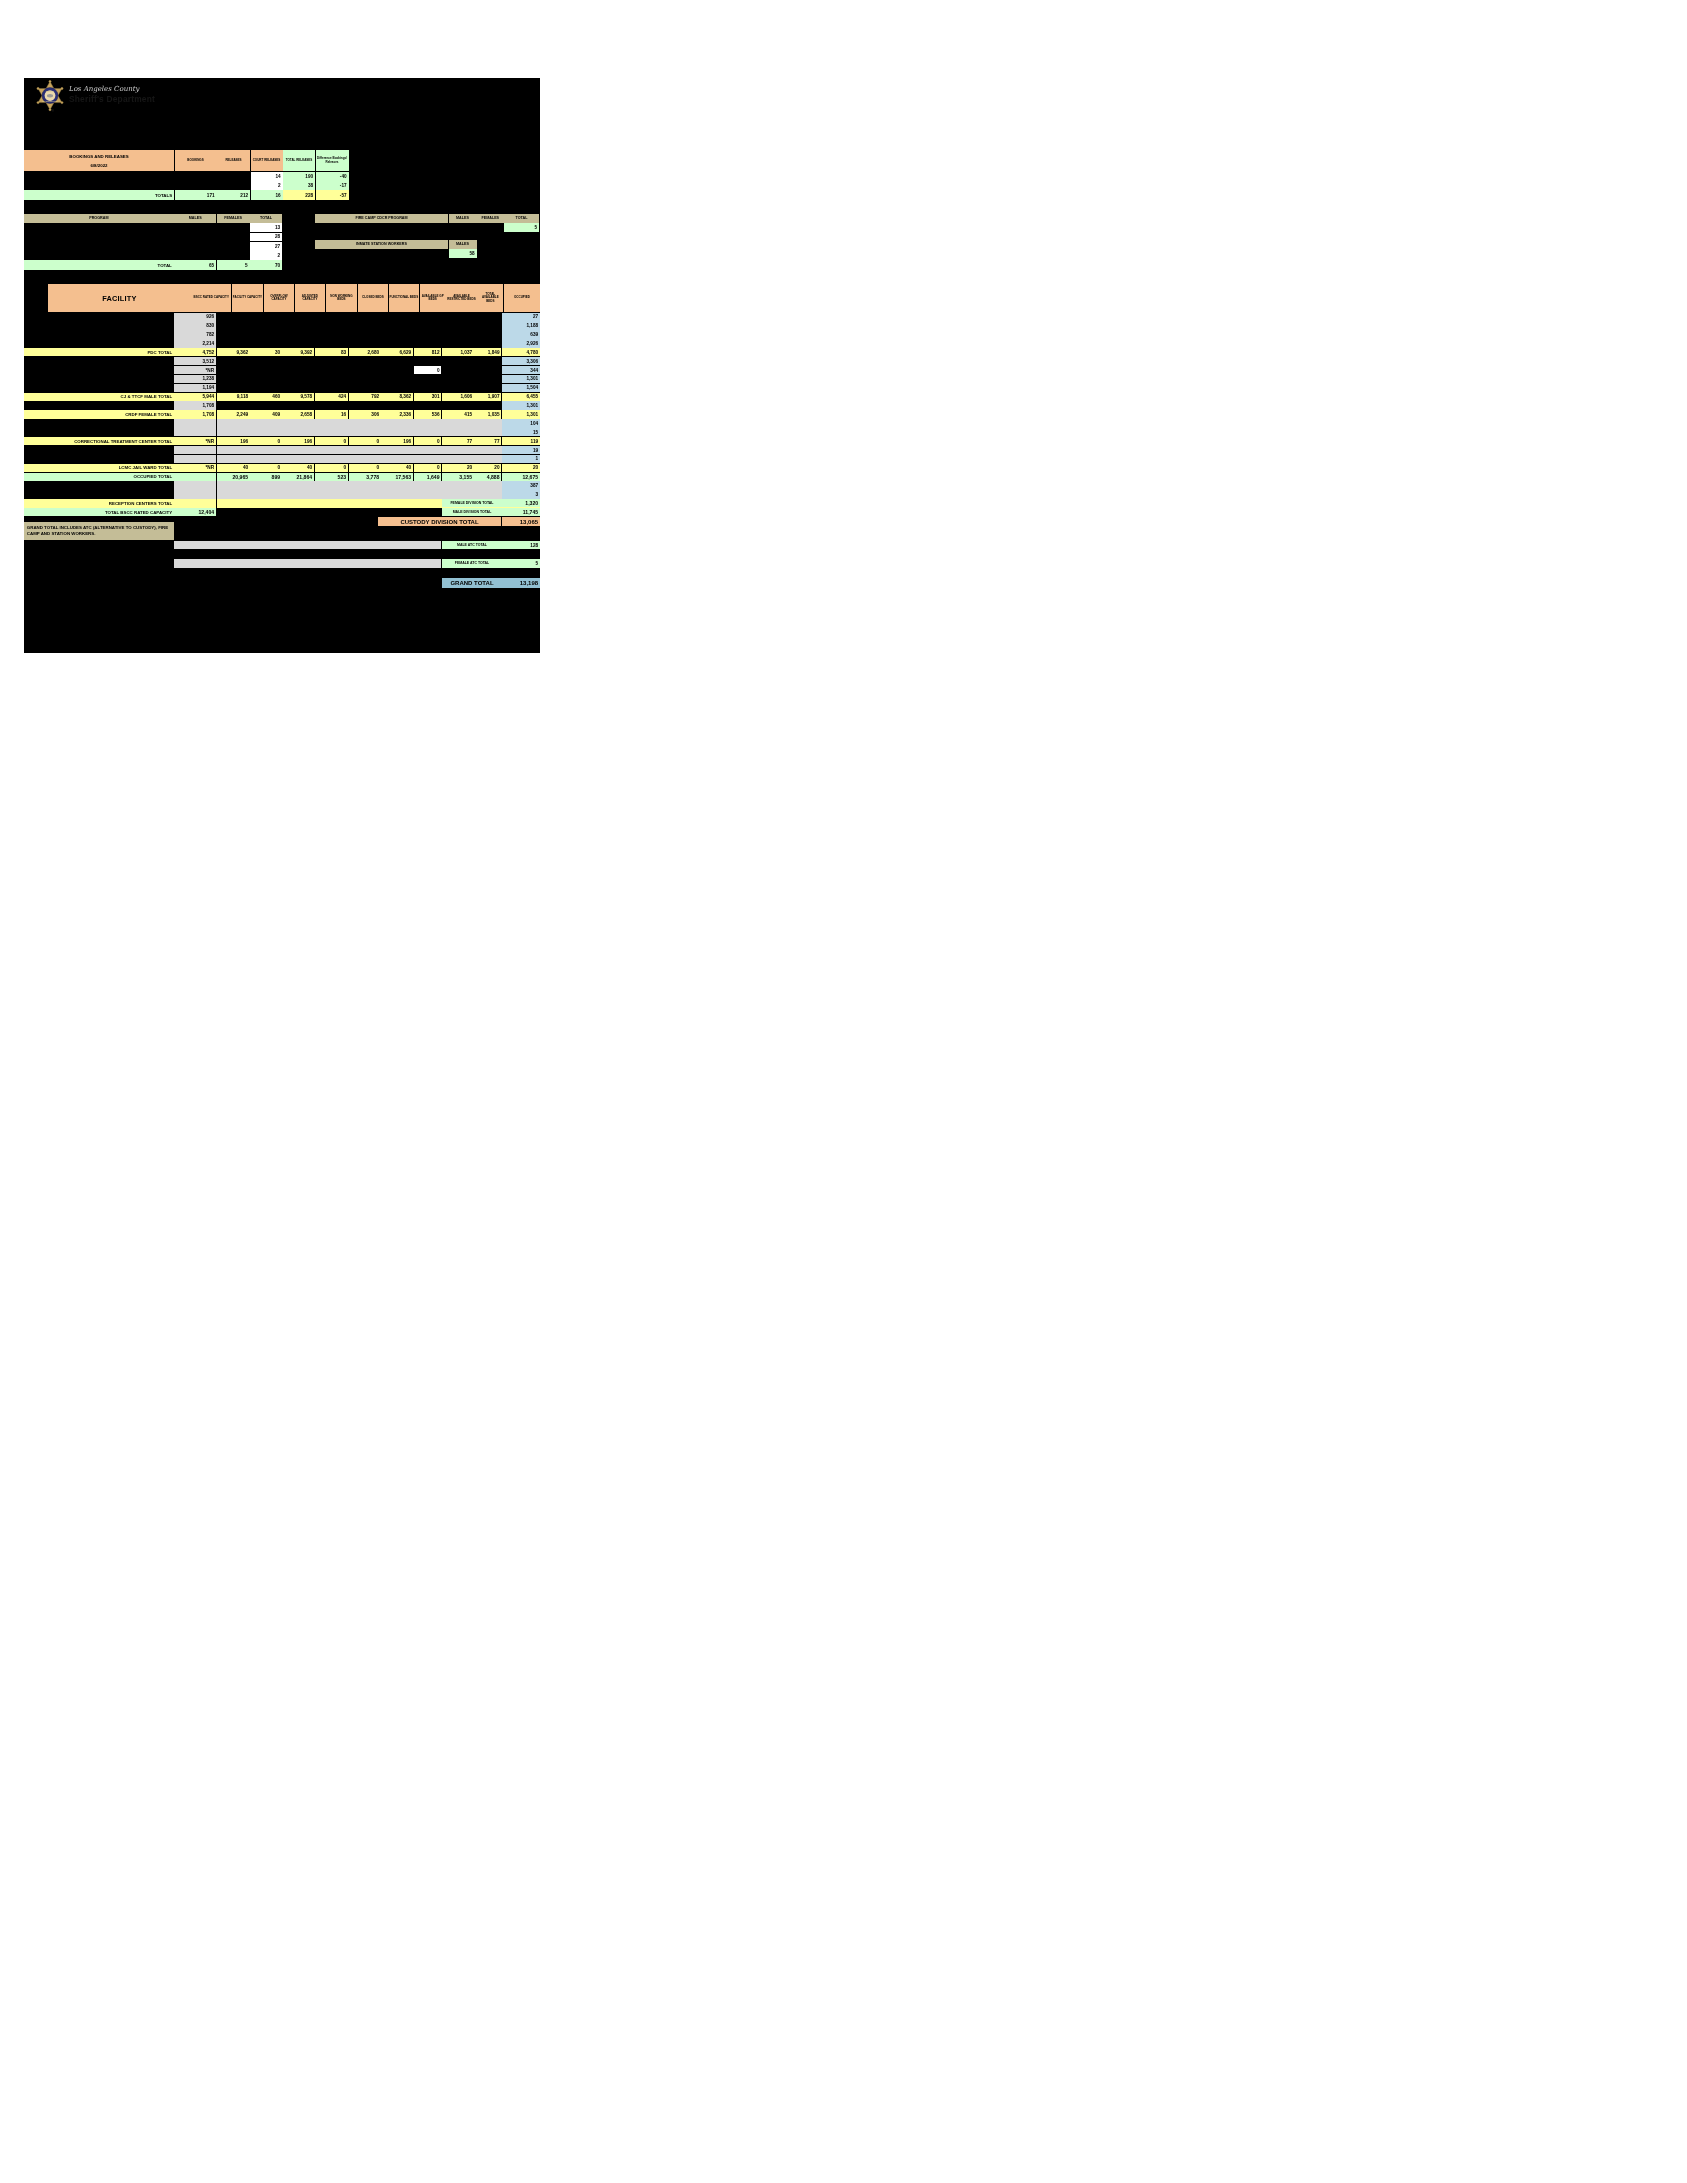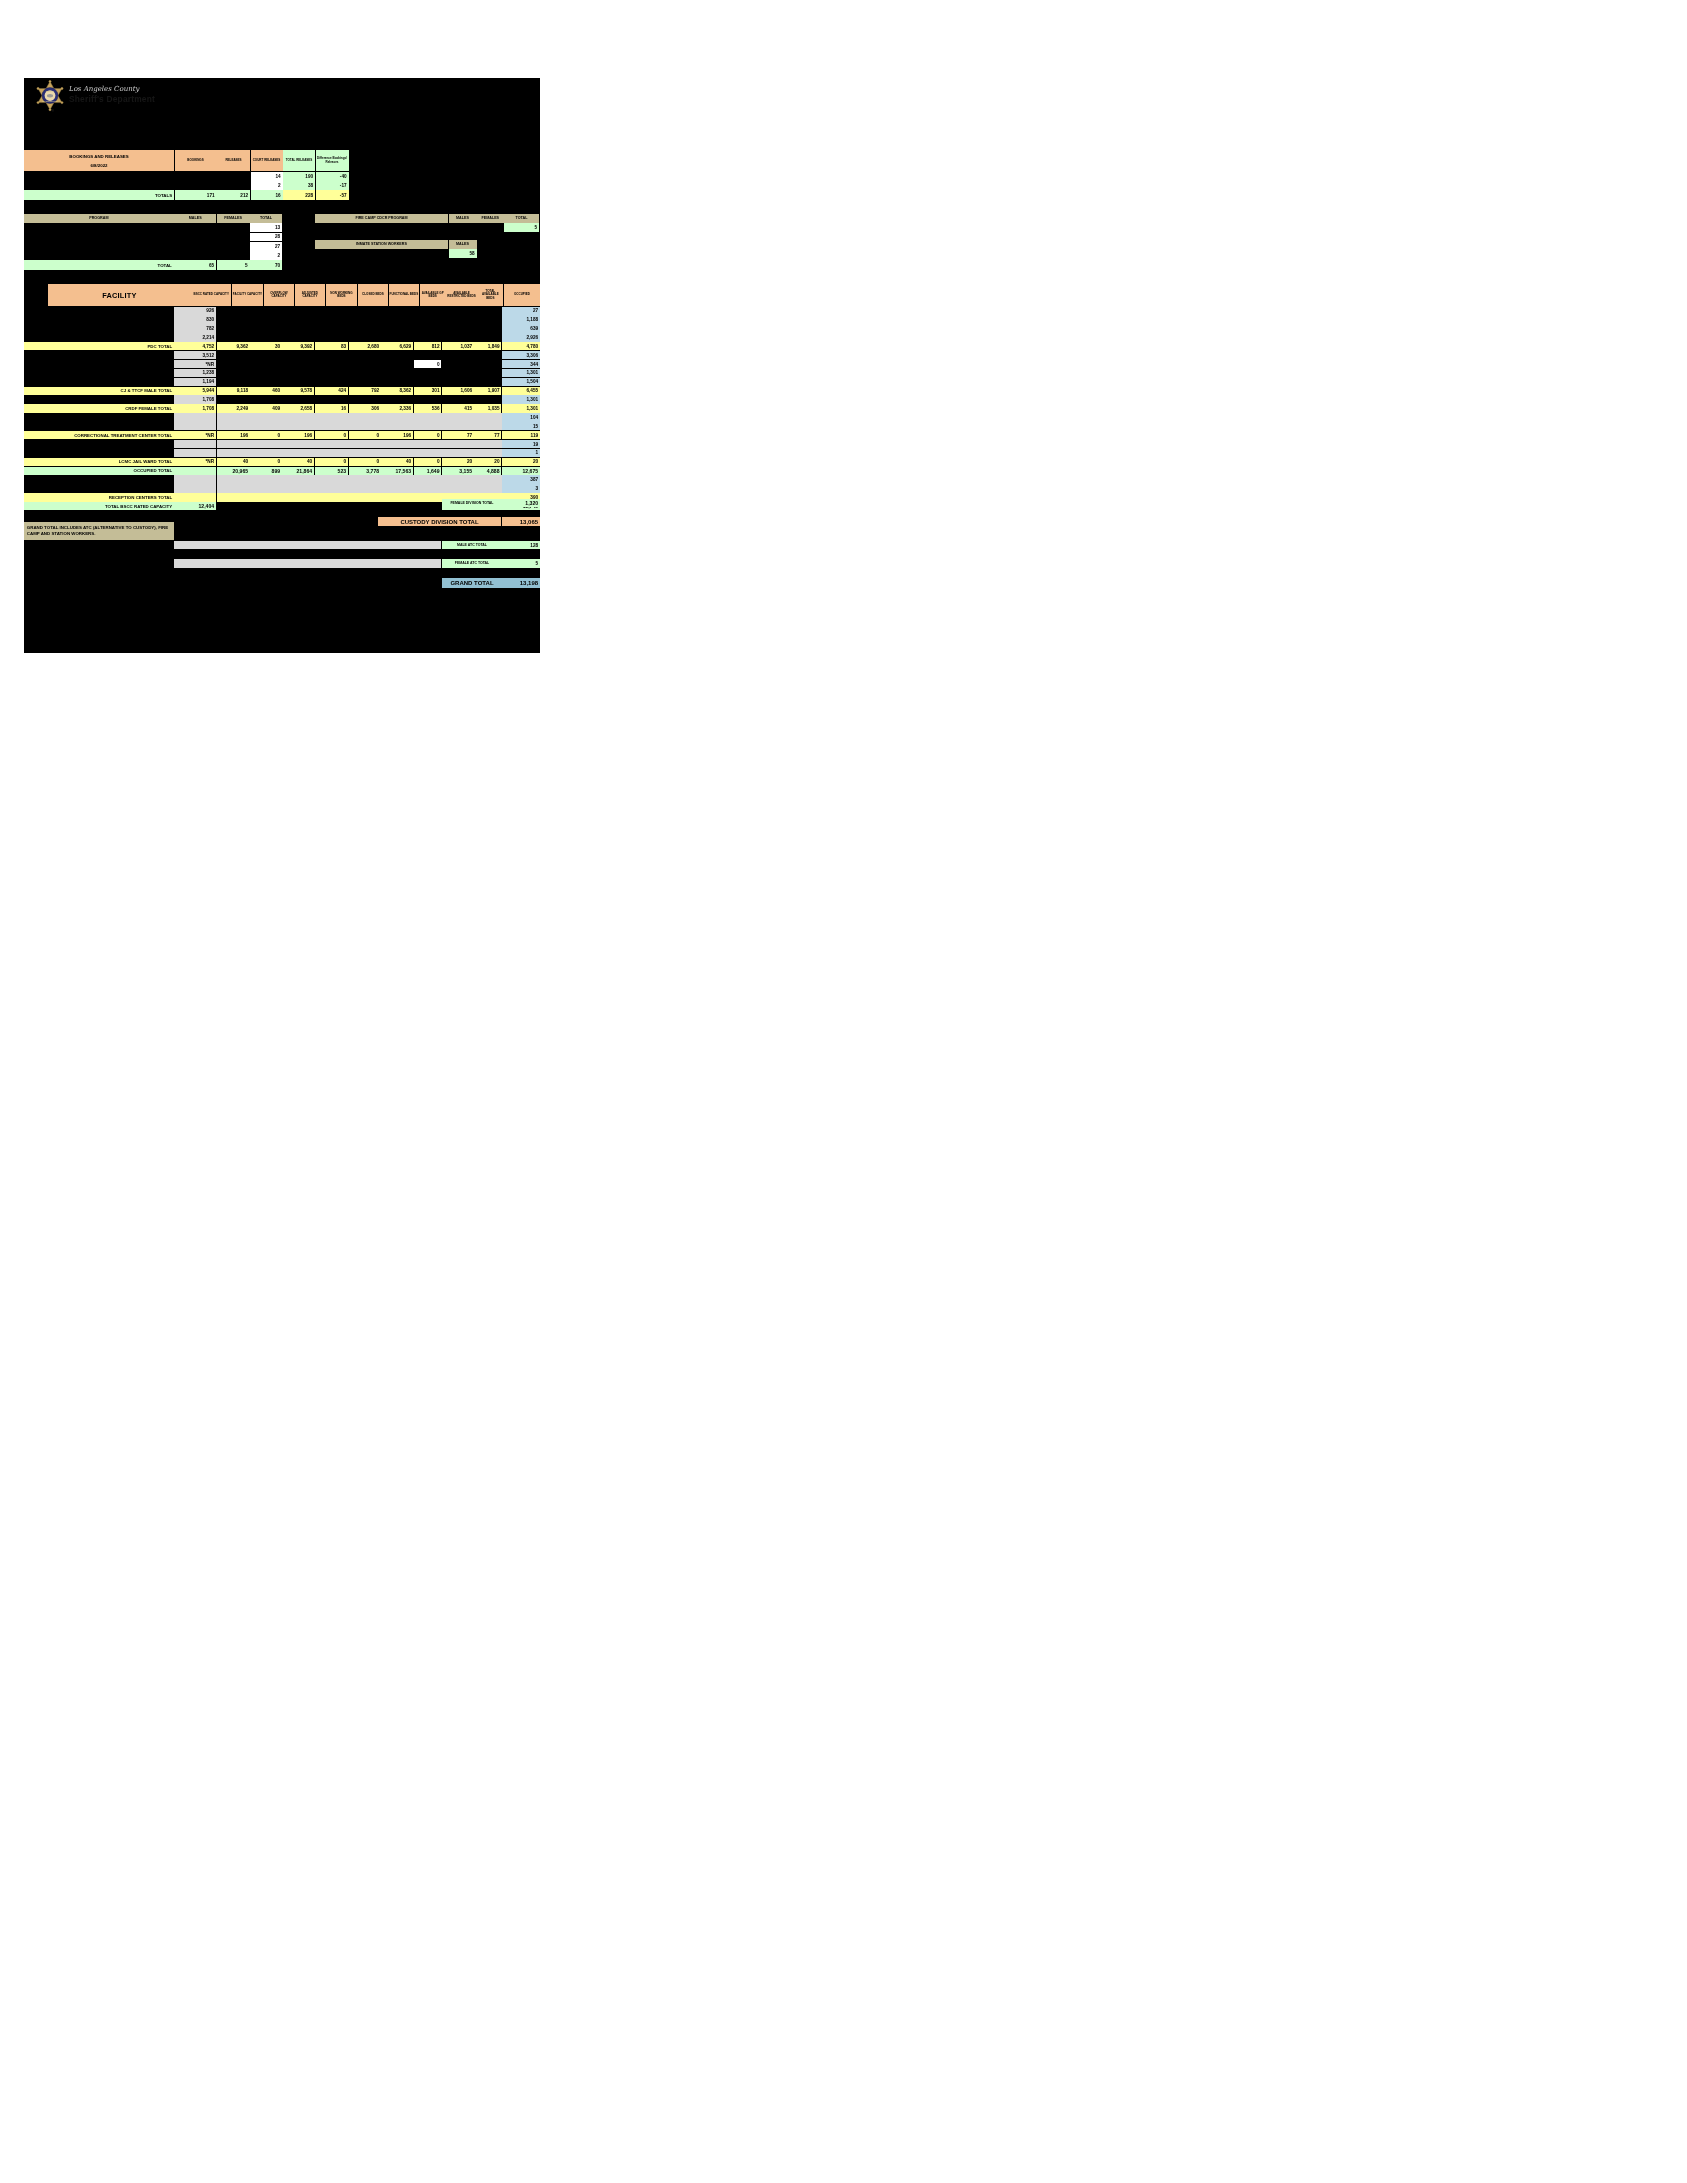--- a/index.html
+++ b/index.html
@@ -165,21 +165,21 @@
         <div class="cell bg-tan hdr8 cwFC0">INMATE STATION WORKERS</div>
         <div class="cell bg-tan hdr8 cwFC1">MALES</div>
       </div>
       <div class="row" style="height:8.8px;">
         <div class="cell blk cwFC0"></div>
         <div class="cell bg-green num cwFC1">58</div>
       </div>
     </div>
 
     <div class="abs" style="left:0;top:206px;width:516px;">
-      <div class="row" style="height:22px;padding-left:24px;">
+      <div class="row" style="height:28px;padding-left:24px;">
         <div class="cell bg-orange cw0 fac-title">FACILITY</div>
         <div class="cell bg-orange hdr cw1">BSCC RATED CAPACITY</div>
         <div class="cell bg-orange hdr cw2">FACILITY CAPACITY</div>
         <div class="cell bg-orange hdr cw3">OVERFLOW CAPACITY</div>
         <div class="cell bg-orange hdr cw4">ADJUSTED CAPACITY</div>
         <div class="cell bg-orange hdr cw5">NON WORKING BEDS</div>
         <div class="cell bg-orange hdr cw6">CLOSED BEDS</div>
         <div class="cell bg-orange hdr cw7">FUNCTIONAL BEDS</div>
         <div class="cell bg-orange hdr cw8">AVAILABLE GP BEDS</div>
         <div class="cell bg-orange hdr cw9">AVAILABLE RESTRICTED BEDS</div>

